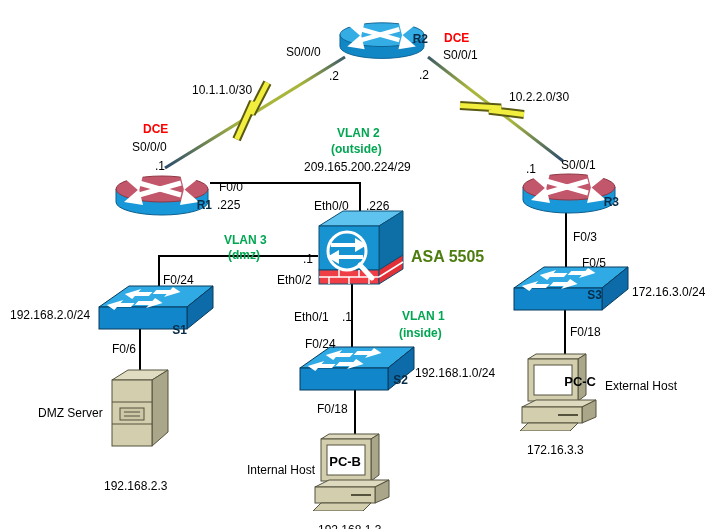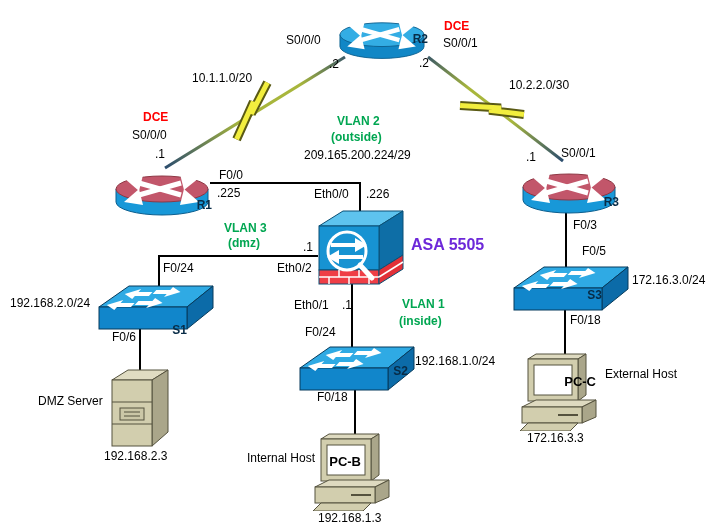--- a/index.html
+++ b/index.html
@@ -1,28 +1,28 @@
 <!DOCTYPE html>
 <html><head>
 <meta charset="utf-8">
 <style>
   html,body{margin:0;padding:0;background:#fff;}
   #canvas{position:relative;width:715px;height:529px;background:#ffffff;overflow:hidden;
           font-family:"Liberation Sans",sans-serif;}
   #wires{position:absolute;left:0;top:0;z-index:1;}
   .dev{position:absolute;z-index:2;}
   .lbl{position:absolute;z-index:3;font:12px "Liberation Sans",sans-serif;color:#000;
-       white-space:nowrap;line-height:1.1;}
+       white-space:nowrap;line-height:1.1;margin-top:12px;}
   .b{font-weight:normal;}
   .red{color:#ff0000;font-weight:bold;}
   .green{color:#00a651;font-weight:bold;}
   .node{position:absolute;z-index:3;font:bold 12px "Liberation Sans",sans-serif;
         color:#082c47;text-align:right;white-space:nowrap;line-height:1;}
   .hostname{color:#000;font:bold 13px "Liberation Sans",sans-serif;}
-  .asa-title{font:bold 16px "Liberation Sans",sans-serif;color:#6d28d9;}
+  .asa-title{font:bold 16px "Liberation Sans",sans-serif;color:#4d7c0f;}
 </style>
 </head>
 <body>
 
 <div id="canvas">
 
   <svg id="wires" width="715" height="529" viewBox="0 0 715 529">
     <defs>
       <linearGradient id="serL" gradientUnits="userSpaceOnUse" x1="165" y1="168" x2="345" y2="57">
         <stop offset="0" stop-color="#2b4c6e"></stop>
@@ -199,32 +199,32 @@
     <polygon points="62,54 76,47 76,64 62,70" fill="#aaa68a" stroke="#55523e"></polygon>
     <rect x="2" y="54" width="60" height="16" fill="#d2ceae" stroke="#55523e"></rect>
     <path d="M38 62 L58 62" stroke="#55523e" stroke-width="2"></path>
     <polygon points="8,70 58,70 50,78 0,78" fill="#d2ceae" stroke="#55523e"></polygon>
   </svg>
 
   <div class="node" style="left:336px;top:33px;width:92px">R2</div>
   <div class="node" style="left:112px;top:199px;width:100px">R1</div>
   <div class="node" style="left:519px;top:196px;width:100px">R3</div>
   <div class="node" style="left:99px;top:324px;width:88px">S1</div>
-  <div class="node" style="left:300px;top:365px;width:108px">S2</div>
+  <div class="node" style="left:300px;top:374px;width:108px">S2</div>
   <div class="node" style="left:514px;top:289px;width:88px">S3</div>
   <div class="node hostname" style="left:321px;top:454px;width:40px">PC-B</div>
   <div class="node hostname" style="left:528px;top:374px;width:68px">PC-C</div>
   <div class="lbl asa-title" style="left:411px;top:236px">ASA 5505</div>
 
   <div class="lbl b" style="left:286px;top:34px">S0/0/0</div>
   <div class="lbl red" style="left:444px;top:20px">DCE</div>
   <div class="lbl b" style="left:443px;top:37px">S0/0/1</div>
   <div class="lbl" style="left:329px;top:58px">.2</div>
   <div class="lbl" style="left:419px;top:57px">.2</div>
-  <div class="lbl" style="left:192px;top:72px">10.1.1.0/20</div>
+  <div class="lbl" style="left:192px;top:72px">10.1.1.0/30</div>
   <div class="lbl" style="left:509px;top:79px">10.2.2.0/30</div>
   <div class="lbl red" style="left:143px;top:111px">DCE</div>
   <div class="lbl b" style="left:132px;top:129px">S0/0/0</div>
   <div class="lbl" style="left:155px;top:148px">.1</div>
   <div class="lbl" style="left:526px;top:151px">.1</div>
   <div class="lbl b" style="left:561px;top:147px">S0/0/1</div>
 
   <div class="lbl" style="left:219px;top:169px">F0/0</div>
   <div class="lbl" style="left:217px;top:187px">.225</div>
   <div class="lbl green" style="left:337px;top:115px">VLAN 2</div>
@@ -234,21 +234,21 @@
   <div class="lbl" style="left:366px;top:188px">.226</div>
 
   <div class="lbl green" style="left:224px;top:222px">VLAN 3</div>
   <div class="lbl green" style="left:228px;top:237px">(dmz)</div>
   <div class="lbl" style="left:303px;top:241px">.1</div>
   <div class="lbl" style="left:277px;top:262px">Eth0/2</div>
   <div class="lbl" style="left:163px;top:262px">F0/24</div>
   <div class="lbl" style="left:10px;top:297px">192.168.2.0/24</div>
   <div class="lbl" style="left:112px;top:331px">F0/6</div>
   <div class="lbl" style="left:38px;top:395px">DMZ Server</div>
-  <div class="lbl" style="left:104px;top:450px">192.168.2.3</div>
+  <div class="lbl" style="left:104px;top:468px">192.168.2.3</div>
 
   <div class="lbl" style="left:294px;top:299px">Eth0/1</div>
   <div class="lbl" style="left:342px;top:299px">.1</div>
   <div class="lbl green" style="left:402px;top:298px">VLAN 1</div>
   <div class="lbl green" style="left:399px;top:315px">(inside)</div>
   <div class="lbl" style="left:305px;top:326px">F0/24</div>
   <div class="lbl" style="left:415px;top:355px">192.168.1.0/24</div>
   <div class="lbl" style="left:317px;top:391px">F0/18</div>
   <div class="lbl" style="left:247px;top:452px">Internal Host</div>
   <div class="lbl" style="left:318px;top:512px">192.168.1.3</div>

